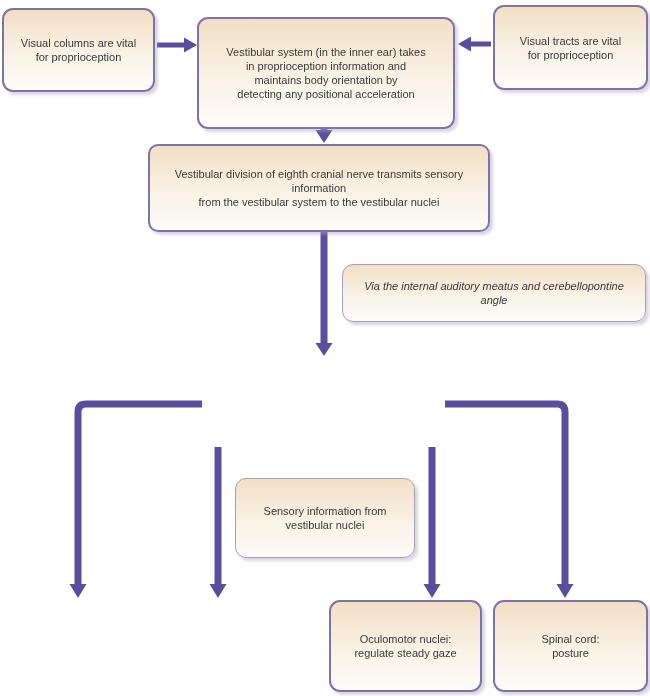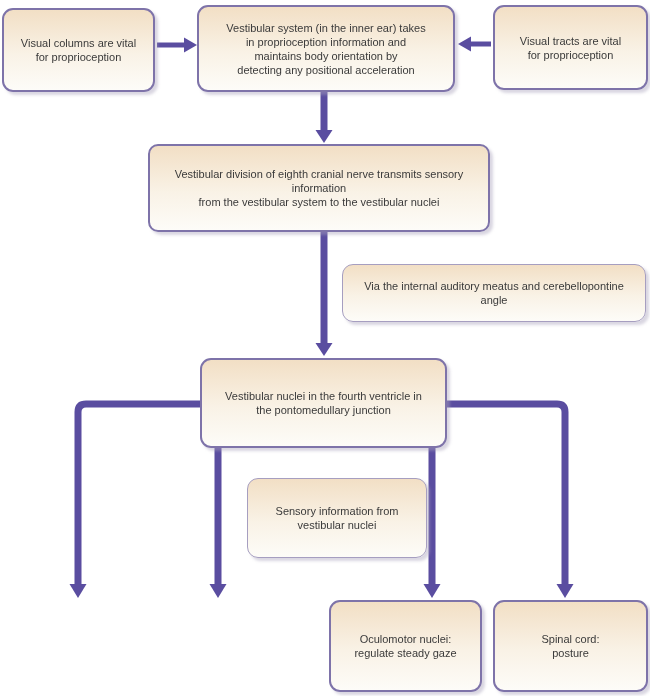--- a/index.html
+++ b/index.html
@@ -29,26 +29,26 @@
     border:1.5px solid var(--border-note,#a69ec0);
   }
   svg.connectors{
     position:absolute;left:0;top:0;z-index:1;
   }
   svg .stroke{stroke:var(--arrow,#5a4da0);fill:none;}
   svg .fill{fill:var(--arrow,#5a4da0);stroke:none;}
 
   
   #n-dorsal       {left:2px;   top:8px;   width:153px; height:84px;}
-  #n-vestsys      {left:197px; top:5px;   width:258px; height:87px;}
+  #n-vestsys      {left:197px; top:17px;   width:258px; height:112px;}
   #n-visual       {left:493px; top:5px;   width:155px; height:85px;}
   #n-nerve        {left:148px; top:144px; width:342px; height:88px;border-radius:10px;}
-  #n-meatus       {left:342px; top:264px; width:304px; height:58px;}
+  #n-meatus       {left:342px; top:264px; width:304px; height:58px;font-style:italic;}
   #n-nuclei       {left:200px; top:358px; width:247px; height:90px;}
-  #n-sensory      {left:247px; top:478px; width:180px; height:80px;}
+  #n-sensory      {left:235px; top:478px; width:180px; height:80px;}
   #n-cerebellum   {left:2px;   top:600px; width:155px; height:92px;}
   #n-temporo      {left:167px; top:600px; width:153px; height:92px;}
   #n-oculo        {left:329px; top:600px; width:153px; height:92px;}
   #n-spinal       {left:493px; top:600px; width:155px; height:92px;}
 </style>
 </head>
 <body>
 
 <div class="canvas">
 
@@ -104,22 +104,20 @@
 detecting any positional acceleration</div>
 
   <div class="node" id="n-visual">Visual tracts are vital
 for proprioception</div>
 
   <div class="node" id="n-nerve">Vestibular division of eighth cranial nerve transmits sensory information
 from the vestibular system to the vestibular nuclei</div>
 
   <div class="node note" id="n-meatus">Via the internal auditory meatus and cerebellopontine angle</div>
 
-  <div class="node" id="n-nuclei">Vestibular nuclei in the fourth ventricle in
-the pontomedullary junction</div>
 
   <div class="node note" id="n-sensory">Sensory information from
 vestibular nuclei</div>
 
 
 
   <div class="node" id="n-oculo">Oculomotor nuclei:
 regulate steady gaze</div>
 
   <div class="node" id="n-spinal">Spinal cord:

